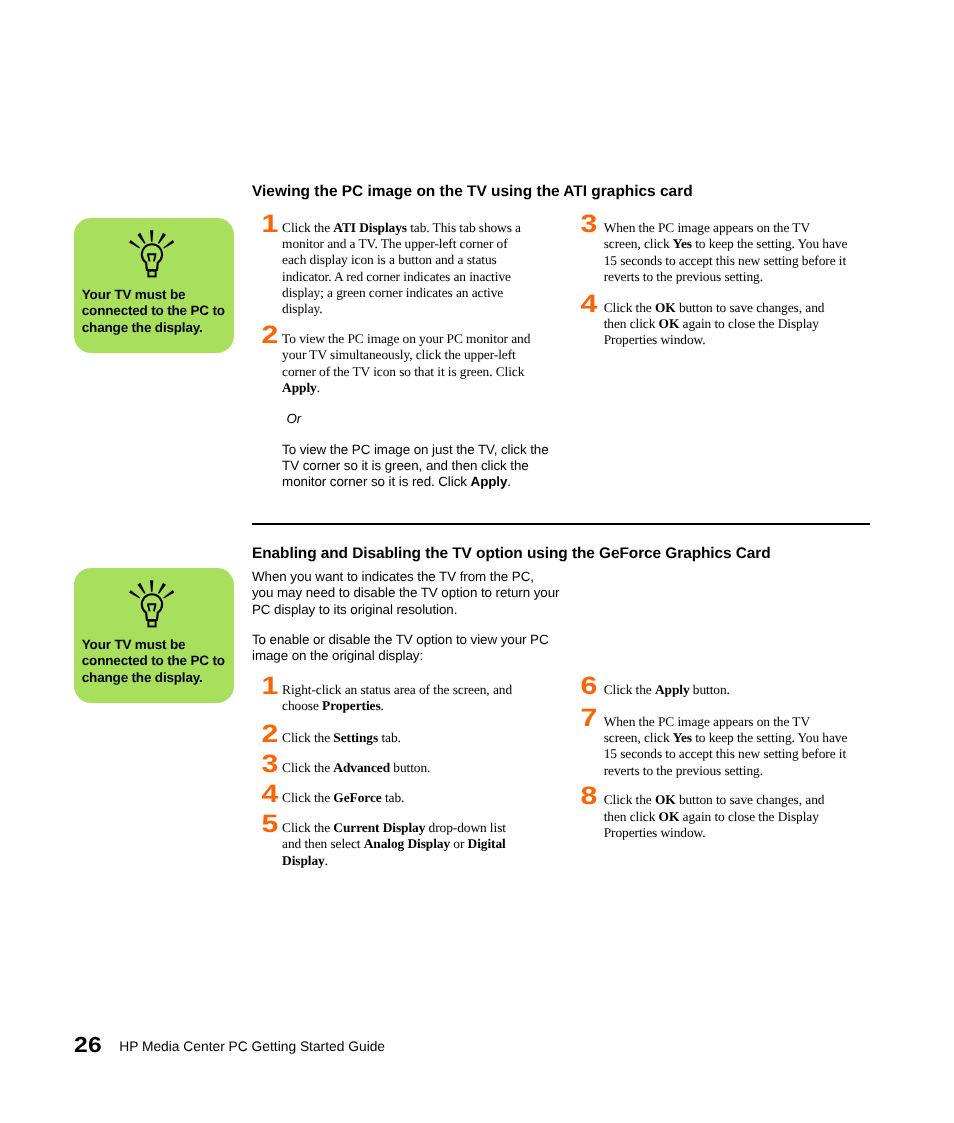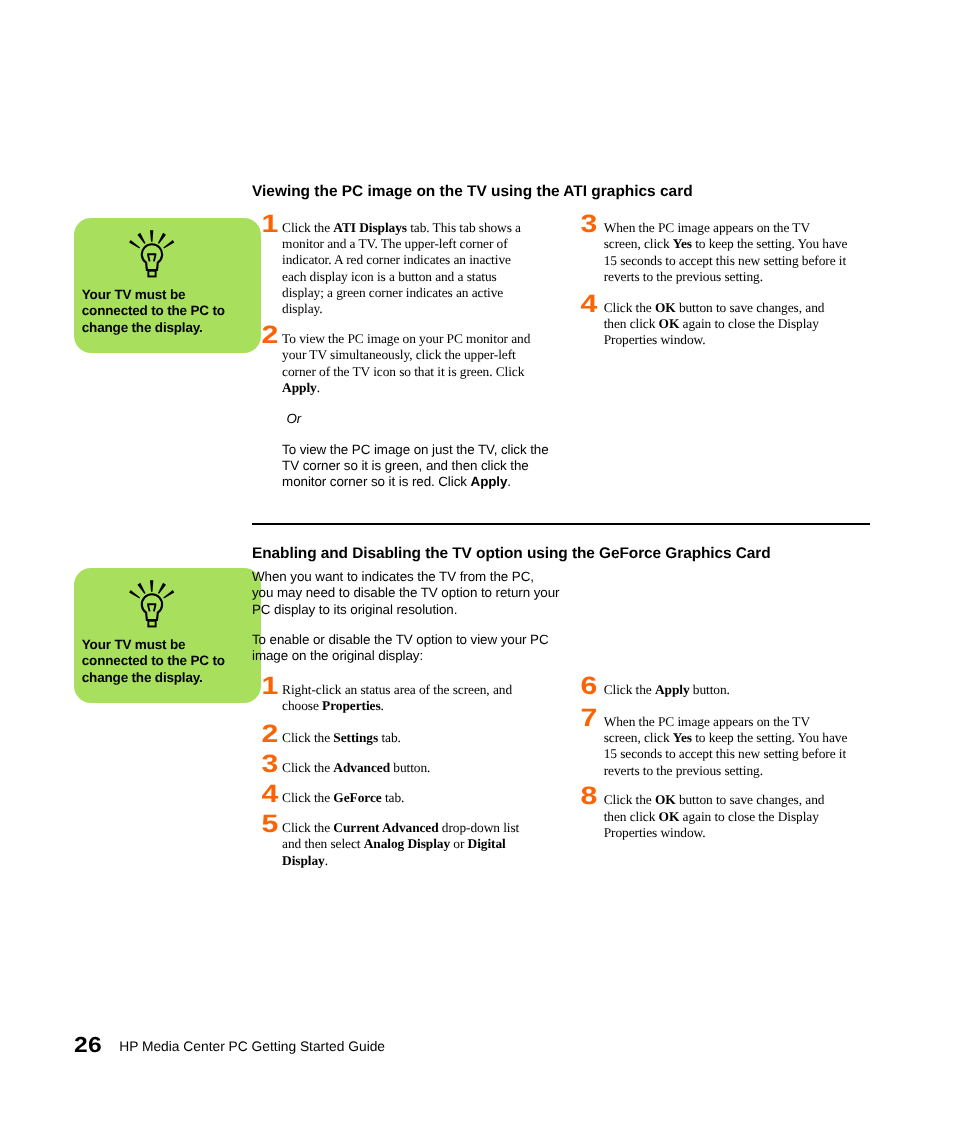--- a/index.html
+++ b/index.html
@@ -1,20 +1,20 @@
 <!DOCTYPE html>
 <html><head>
 <meta charset="utf-8">
 <title>HP Media Center PC Getting Started Guide</title>
 <style>
   html,body{margin:0;padding:0;background:#fff;}
   body{width:954px;height:1123px;font-family:"Liberation Sans",sans-serif;color:#000;-webkit-font-smoothing:antialiased;text-rendering:geometricPrecision;}
   .page{position:relative;will-change:transform;width:954px;height:1123px;overflow:hidden;background:#fff;}
 
-  .callout{position:absolute;width:160px;height:135px;background:#a8e05e;border-radius:17px;padding-left:27px;}
+  .callout{position:absolute;width:160px;height:135px;background:#a8e05e;border-radius:17px;}
   .callout-icon{position:absolute;left:54.8px;top:12.3px;line-height:0;}
   .callout-text{position:absolute;left:7.8px;width:152px;font-weight:bold;font-size:13.5px;line-height:16.3px;letter-spacing:-0.18px;}
 
   .sect-head{position:absolute;font-weight:bold;font-size:15.45px;line-height:16px;white-space:nowrap;}
   .rule{position:absolute;background:#000;height:2.3px;}
 
   .body-txt{position:absolute;font-size:13.4px;line-height:16.3px;letter-spacing:-0.08px;}
   .num{position:absolute;color:#fa6405;font-weight:bold;font-size:25.2px;line-height:25.2px;width:20px;text-align:center;transform:scaleX(1.2);transform-origin:left center;}
   .step-txt{position:absolute;font-size:13.4px;line-height:16.3px;letter-spacing:-0.08px;font-family:Liberation Serif, serif;}
 
@@ -65,22 +65,22 @@
         <div>change the display.</div>
     </div>
   </div>
     <div class="sect-head" style="left:252px;top:183.9px">Viewing the PC image on the TV using the ATI graphics card</div>
     <div class="rule" style="left:252px;top:522.7px;width:618px"></div>
     <div class="sect-head" style="left:252px;top:546.1px;letter-spacing:-0.08px">Enabling and Disabling the TV option using the GeForce Graphics Card</div>
     <div class="num" style="left:258.1px;top:211.7px">1</div>
     <div class="step-txt" style="left:282.1px;top:219.9px;width:300px">
       <div><span>Click the </span><b>ATI Displays</b><span> tab. This tab shows a</span></div>
       <div><span>monitor and a TV. The upper-left corner of</span></div>
+      <div><span>each display icon is a button and a status</span></div>
       <div><span>indicator. A red corner indicates an inactive</span></div>
-      <div><span>each display icon is a button and a status</span></div>
       <div><span>display; a green corner indicates an active</span></div>
       <div><span>display.</span></div>
     </div>
     <div class="num" style="left:258.1px;top:323px">2</div>
     <div class="step-txt" style="left:282.1px;top:331.2px;width:300px">
       <div><span>To view the PC image on your PC monitor and</span></div>
       <div><span>your TV simultaneously, click the upper-left</span></div>
       <div><span>corner of the TV icon so that it is green. Click</span></div>
       <div><b>Apply</b><span>.</span></div>
     </div>
@@ -124,21 +124,21 @@
     <div class="num" style="left:258.1px;top:751.9px">3</div>
     <div class="step-txt" style="left:282.1px;top:760.0999999999999px;width:300px">
       <div><span>Click the </span><b>Advanced</b><span> button.</span></div>
     </div>
     <div class="num" style="left:258.1px;top:782px">4</div>
     <div class="step-txt" style="left:282.1px;top:790.1999999999999px;width:300px">
       <div><span>Click the </span><b>GeForce</b><span> tab.</span></div>
     </div>
     <div class="num" style="left:258.1px;top:811.8000000000001px">5</div>
     <div class="step-txt" style="left:282.1px;top:820px;width:300px">
-      <div><span>Click the </span><b>Current Advanced</b><span> drop-down list</span></div>
+      <div><span>Click the </span><b>Current Display</b><span> drop-down list</span></div>
       <div><span>and then select </span><b>Analog Display</b><span> or </span><b>Digital</b></div>
       <div><b>Display</b><span>.</span></div>
     </div>
     <div class="num" style="left:577px;top:674.2px">6</div>
     <div class="step-txt" style="left:603.7px;top:682.4px;width:300px">
       <div><span>Click the </span><b>Apply</b><span> button.</span></div>
     </div>
     <div class="num" style="left:577px;top:705.6px">7</div>
     <div class="step-txt" style="left:603.7px;top:713.8px;width:300px">
       <div><span>When the PC image appears on the TV</span></div>

